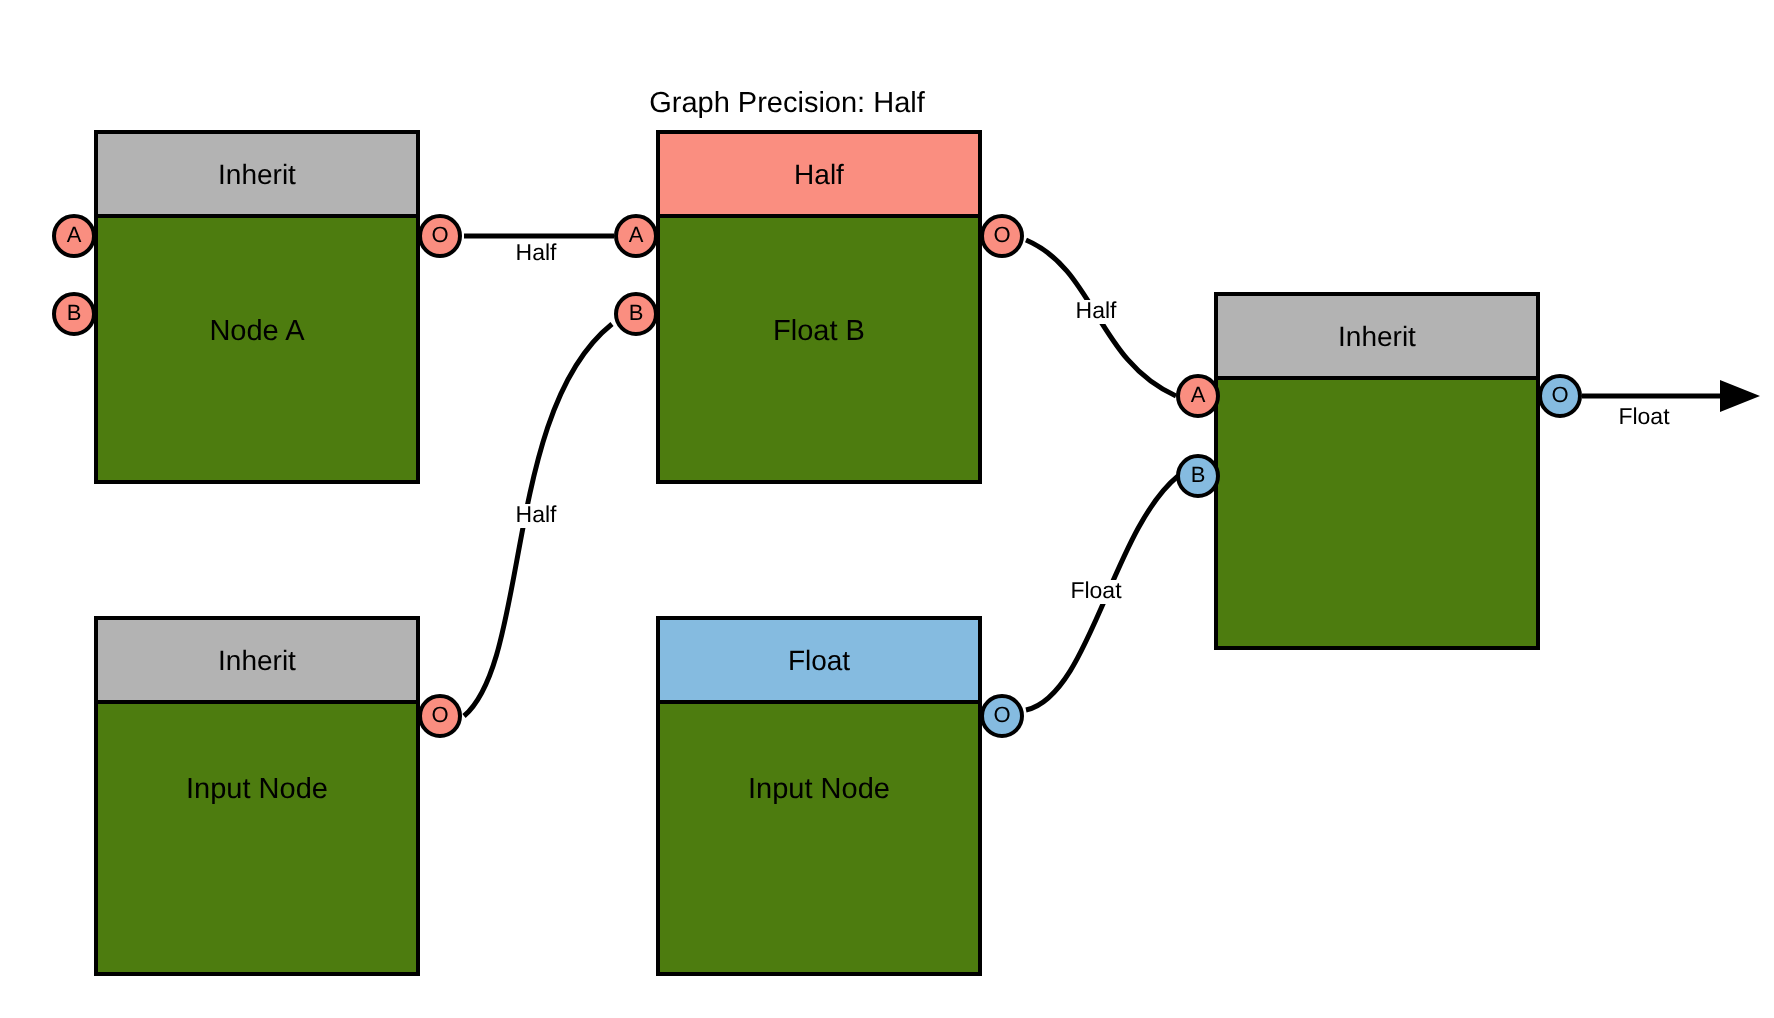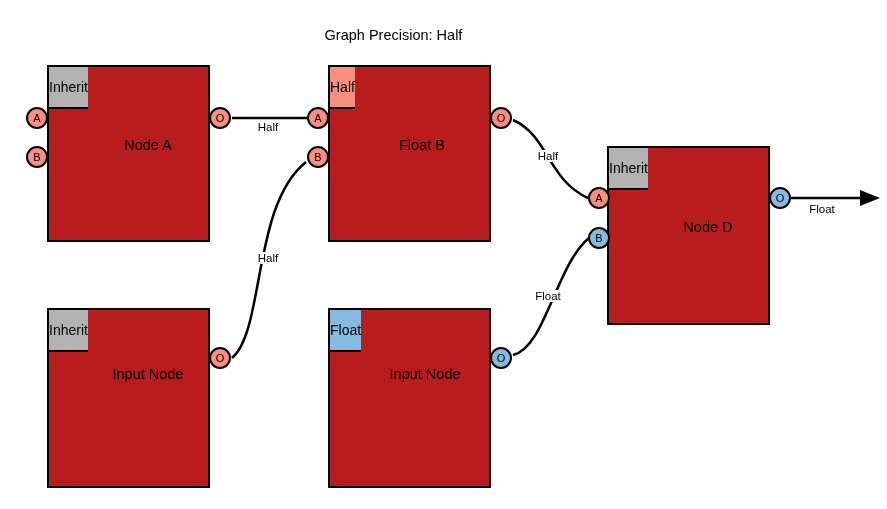--- a/index.html
+++ b/index.html
@@ -23,33 +23,34 @@
     position: absolute;
     left: 0;
     top: 0;
     width: 887px;
     height: 509px;
     pointer-events: none;
   }
   .graph-title {
     position: absolute;
     left: 0;
-    top: 27px;
+    top: 44px;
     width: 787px;
     text-align: center;
     font-size: 14.5px;
     color: #000000;
     white-space: nowrap;
   }
   .node {
     position: absolute;
     box-sizing: border-box;
     border: 2.5px solid #000000;
-    background: #b91c1c;
+    background: #4d7c0f;
     display: flex;
+    flex-direction: column;
   }
   .node-header {
     box-sizing: border-box;
     height: 42px;
     border-bottom: 2.5px solid #000000;
     display: flex;
     align-items: center;
     justify-content: center;
     font-size: 14px;
     color: #000000;
@@ -114,21 +115,20 @@
       <div class="port" style="left: 209px; top: 107px; background: rgb(250, 142, 128);">O</div>
       <div class="node" style="left: 328px; top: 65px; width: 163px; height: 177px;">
         <div class="node-header" style="background: rgb(250, 142, 128);">Half</div>
         <div class="node-body top-row">Float B</div>
       </div>
       <div class="port" style="left: 307px; top: 107px; background: rgb(250, 142, 128);">A</div>
       <div class="port" style="left: 307px; top: 146px; background: rgb(250, 142, 128);">B</div>
       <div class="port" style="left: 490px; top: 107px; background: rgb(250, 142, 128);">O</div>
       <div class="node" style="left: 607px; top: 146px; width: 163px; height: 179px;">
         <div class="node-header" style="background: rgb(179, 179, 179);">Inherit</div>
-        <div class="node-body top-row">Node D</div>
       </div>
       <div class="port" style="left: 588px; top: 187px; background: rgb(250, 142, 128);">A</div>
       <div class="port" style="left: 588px; top: 227px; background: rgb(133, 187, 224);">B</div>
       <div class="port" style="left: 769px; top: 187px; background: rgb(133, 187, 224);">O</div>
       <div class="node" style="left: 47px; top: 308px; width: 163px; height: 180px;">
         <div class="node-header" style="background: rgb(179, 179, 179);">Inherit</div>
         <div class="node-body bottom-row">Input Node</div>
       </div>
       <div class="port" style="left: 209px; top: 347px; background: rgb(250, 142, 128);">O</div>
       <div class="node" style="left: 328px; top: 308px; width: 163px; height: 180px;">

